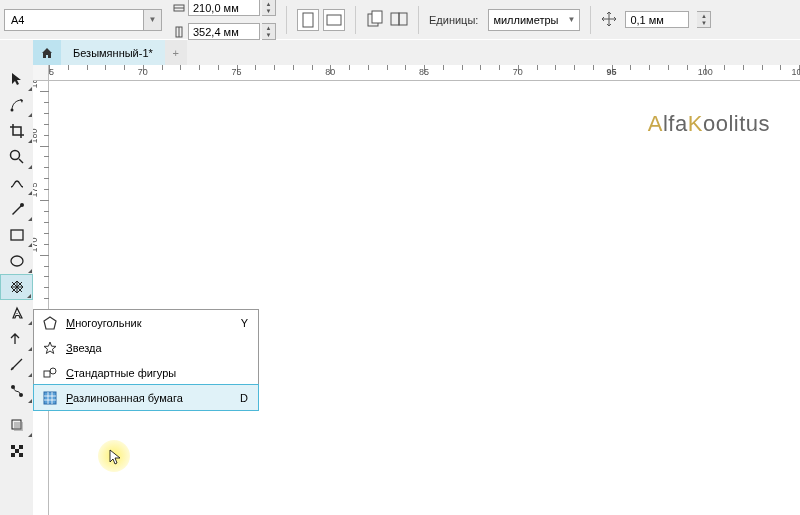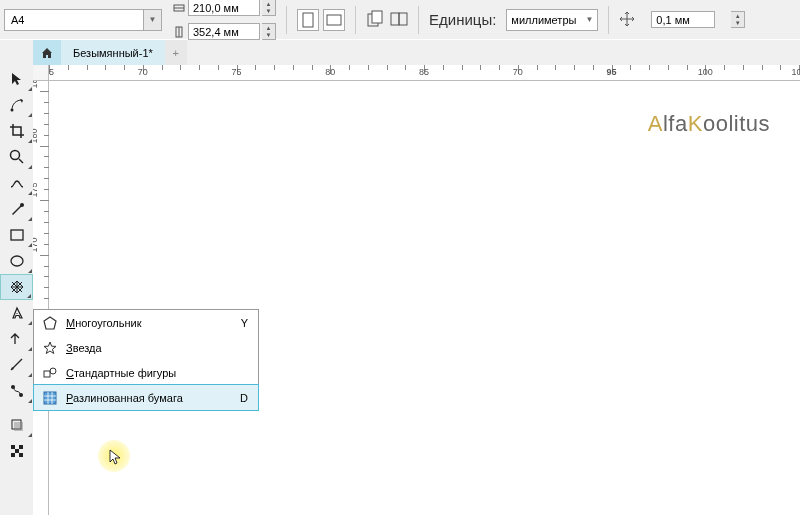--- a/index.html
+++ b/index.html
@@ -12,23 +12,23 @@
   .dims { display: flex; flex-direction: column; gap: 7px; }
   .dim-row { display: flex; align-items: center; gap: 2px; }
   .dim-icon { width: 14px; height: 14px; display: inline-flex; align-items: center; justify-content: center; }
   .dim-input { width: 72px; height: 17px; background: #fff; border: 1px solid #aaa; padding: 0 4px; font-size: 11px; display: flex; align-items: center; }
   .spinner { width: 14px; height: 17px; background: #e8e8e8; border: 1px solid #aaa; border-left: none; display: flex; flex-direction: column; }
   .spinner-btn { flex: 1; display: flex; align-items: center; justify-content: center; font-size: 6px; color: #555; }
   .orient { display: flex; gap: 4px; }
   .orient-btn { width: 22px; height: 22px; border: 1px solid #aaa; background: #fff; display: flex; align-items: center; justify-content: center; }
   .icon-pair { display: flex; gap: 6px; align-items: center; }
   .divider { width: 1px; height: 28px; background: #ccc; }
-  .units-label { font-size: 15px; color: #333; }
+  .units-label { font-size: 11px; color: #333; }
   .units-select { width: 92px; height: 22px; background: #fff; border: 1px solid #aaa; padding: 2px 4px; display: flex; align-items: center; justify-content: space-between; font-size: 11px; }
-  .nudge-group { display: flex; align-items: center; gap: 16px; }
+  .nudge-group { display: flex; align-items: center; gap: 8px; }
 
   .tab-bar { height: 25px; background: #f0f0f0; display: flex; align-items: center; padding-left: 33px; }
   .home-tab { width: 28px; height: 25px; background: #bde3f0; display: flex; align-items: center; justify-content: center; }
   .doc-tab { height: 25px; background: #d8edf4; padding: 0 12px; display: flex; align-items: center; font-size: 11px; }
   .add-tab { width: 22px; height: 25px; background: #e8e8e8; display: flex; align-items: center; justify-content: center; color: #888; }
   .toolbox { width: 33px; background: #f0f0f0; display: flex; flex-direction: column; padding-top: 0; position: absolute; top: 40px; left: 0; bottom: 0; z-index: 5; }
   .tool { width: 33px; height: 26px; display: flex; align-items: center; justify-content: center; background: #f0f0f0; position: relative; }
   .tool.active { background: #d0e8f0; border: 1px solid #8cc; }
   .tool svg { width: 16px; height: 16px; }
   .fly { position: absolute; right: 1px; bottom: 1px; width: 0; height: 0; border-right: 4px solid #555; border-top: 4px solid transparent; }

